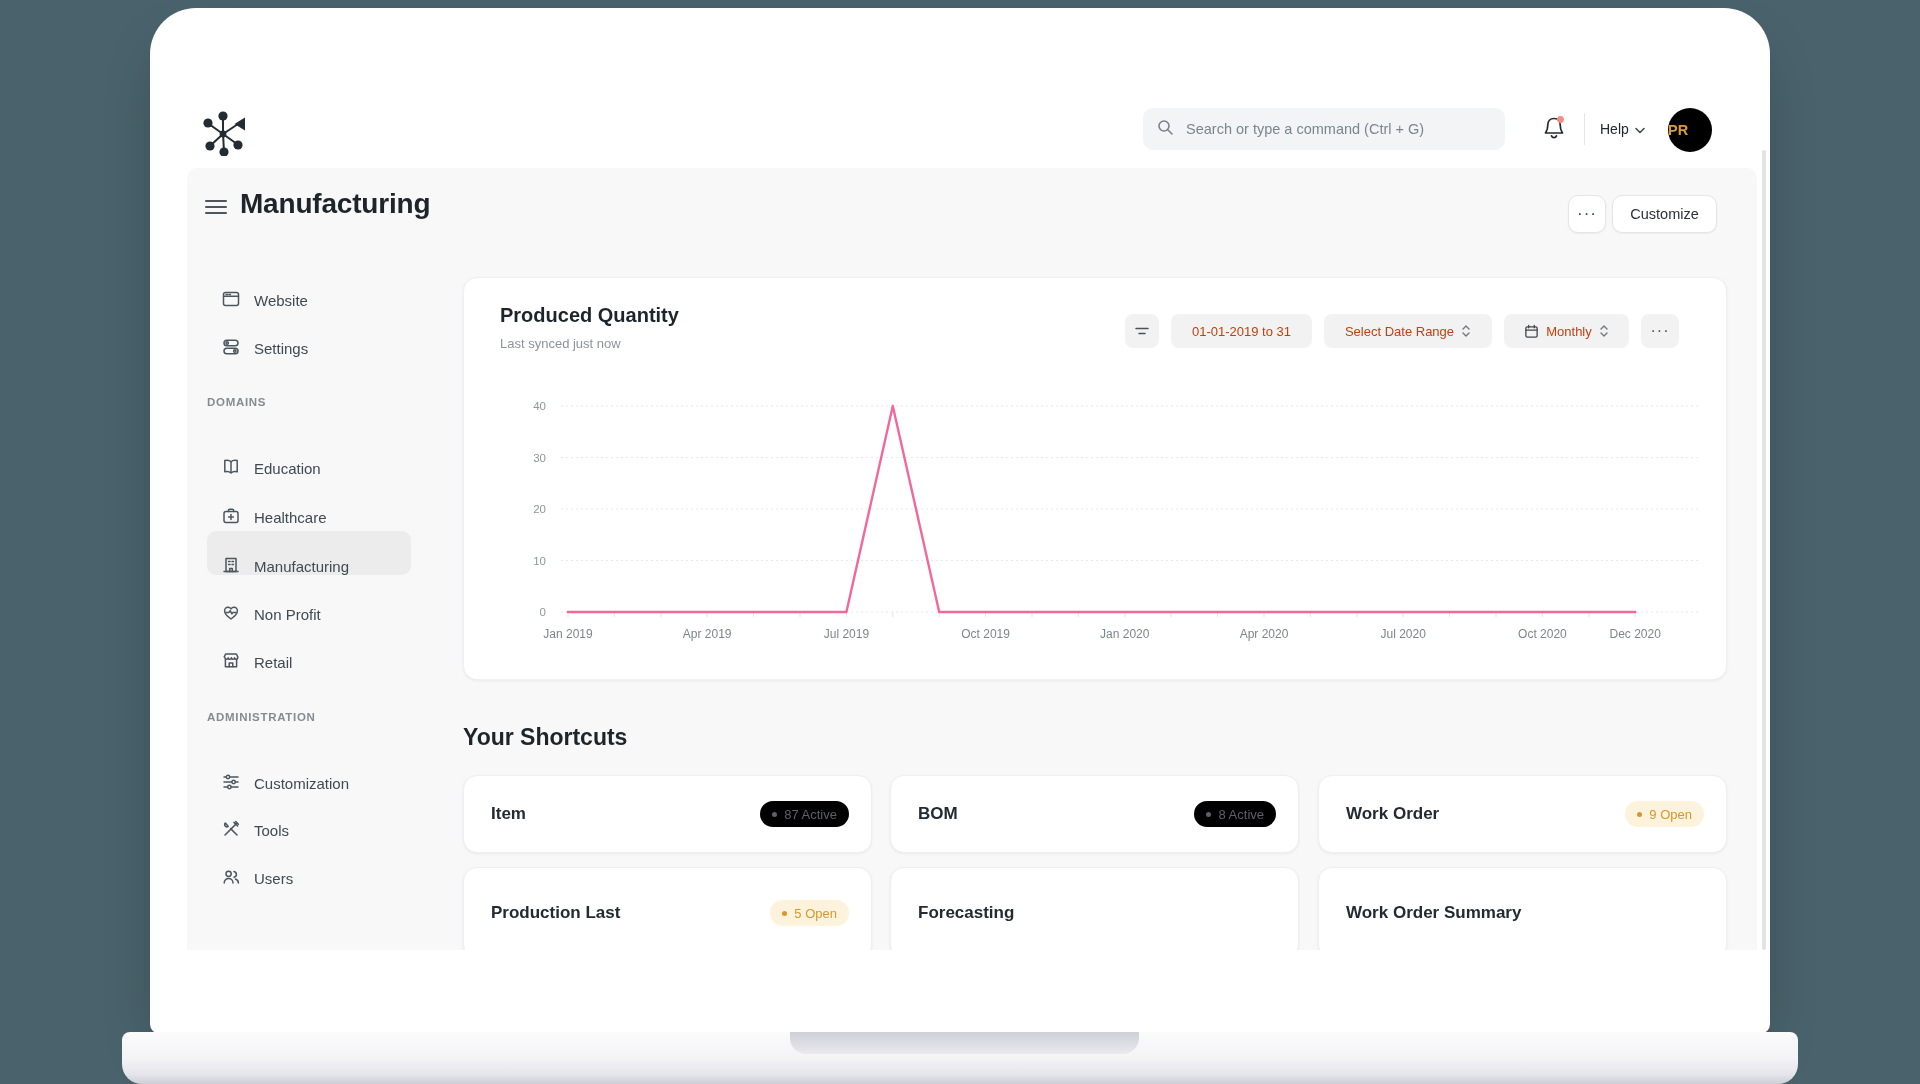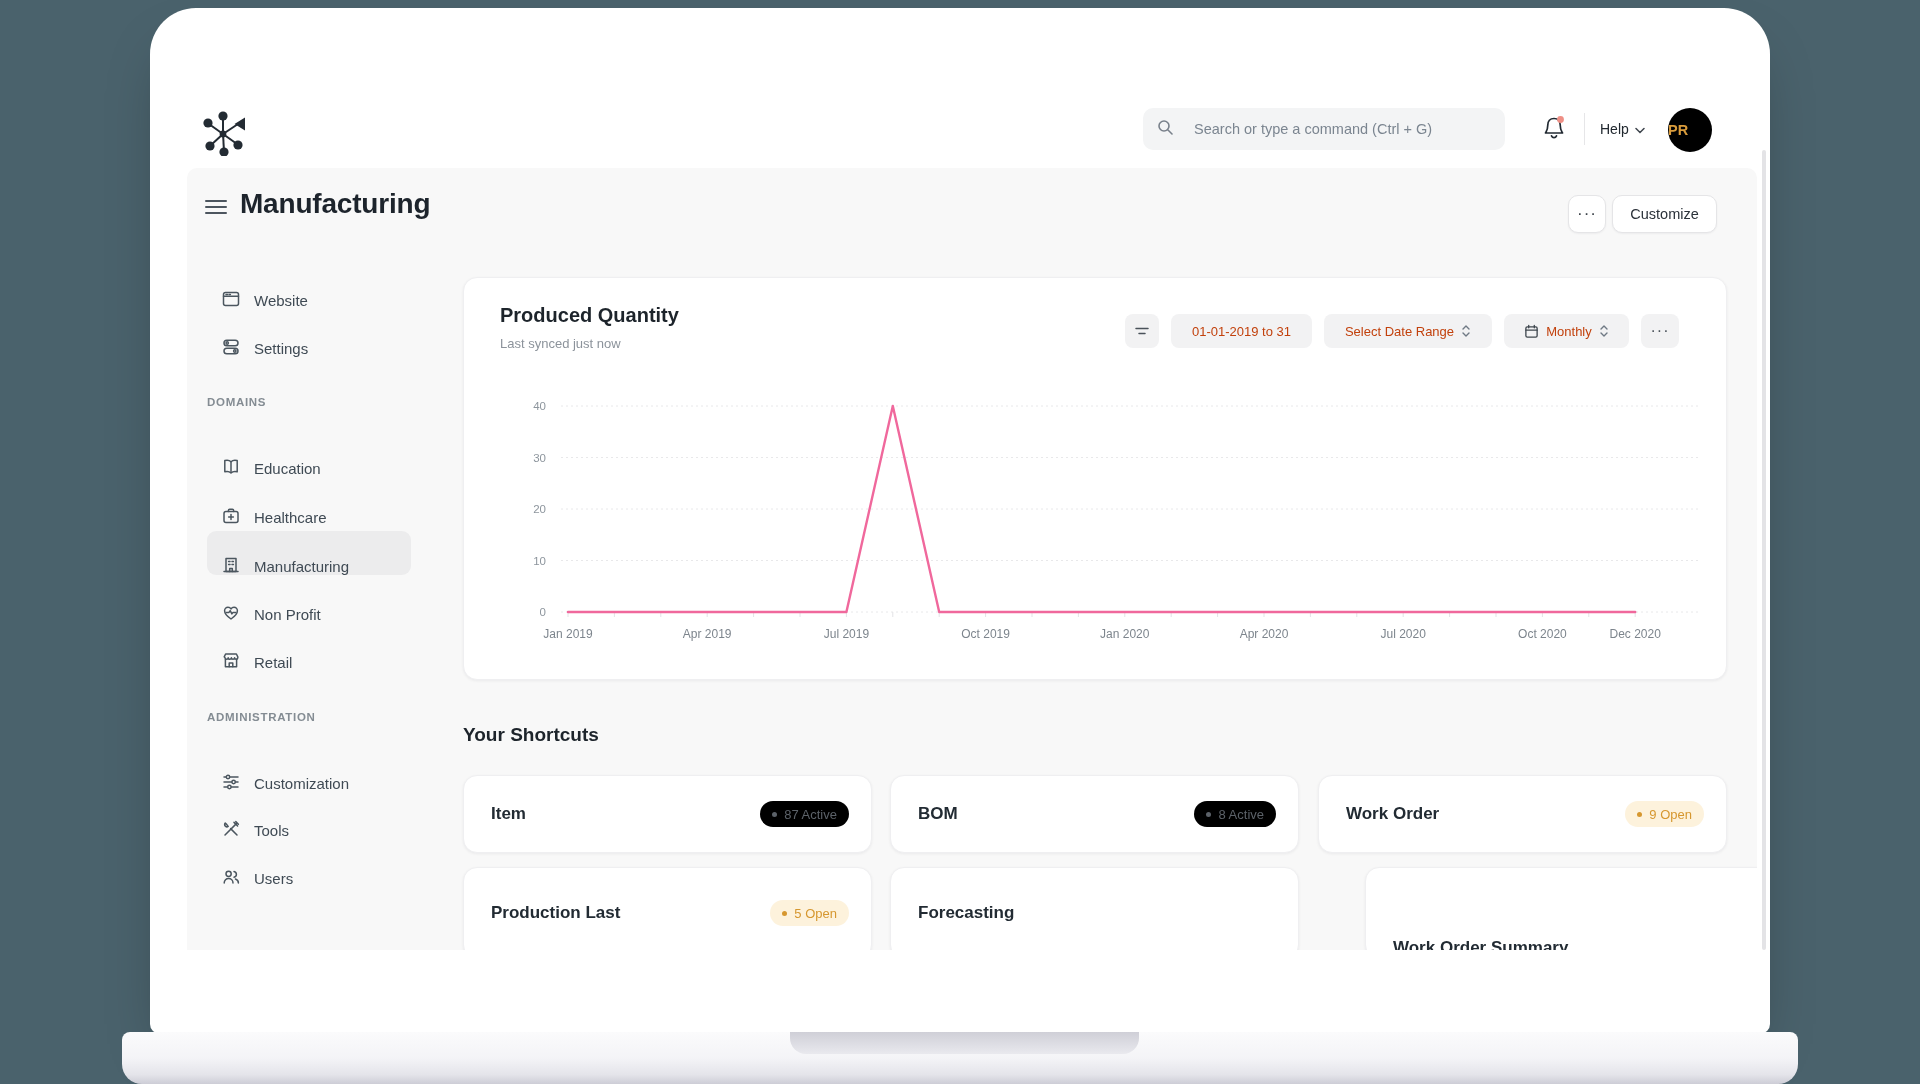--- a/index.html
+++ b/index.html
@@ -11,21 +11,21 @@
             border-radius:46px 46px 10px 10px; overflow:hidden; box-shadow:0 30px 60px -20px rgba(0,0,0,.35); }
   .base { position:absolute; left:122px; top:1032px; width:1676px; height:52px;
           background:linear-gradient(180deg,#fbfbfc 0%,#f4f4f7 50%,#e4e4ea 82%,#cdcdd6 100%);
           border-radius:8px 8px 20px 20px; }
   .notch { position:absolute; left:668px; top:0; width:349px; height:22px;
            background:linear-gradient(180deg,#cfcfd7,#e9e9ee); border-radius:0 0 16px 16px; }
 
   
   .logo { position:absolute; left:50px; top:100px; width:48px; height:48px; }
   .search { position:absolute; left:993px; top:100px; width:362px; height:42px; background:#f3f4f5;
-            border-radius:10px; display:flex; align-items:center; padding:0 13px; gap:20px; }
+            border-radius:10px; display:flex; align-items:center; padding:0 13px; gap:12px; }
   .search input { border:none; outline:none; background:transparent; font-size:14.5px; color:#4a525b;
                   width:100%; font-family:"Liberation Sans", sans-serif; }
   .search input::placeholder { color:#7b8590; }
   .bell { position:absolute; left:1388px; top:104px; width:32px; height:34px; background:none; border:none; cursor:pointer; }
   .topbar-divider { position:absolute; left:1434px; top:105px; width:1px; height:32px; background:#e6e6e8; }
   .help { position:absolute; left:1450px; top:108px; height:26px; display:flex; align-items:center; gap:6px;
           background:none; border:none; font-size:14px; color:#21282f; cursor:pointer; font-family:"Liberation Sans", sans-serif; }
   .avatar { position:absolute; left:1518px; top:100px; width:44px; height:44px; border-radius:50%;
             background:#000000; color:#d99c3c; font-size:14.5px; font-weight:bold; display:flex;
             align-items:center; justify-content:flex-start; cursor:pointer; border:none; }
@@ -59,21 +59,21 @@
   .chart-controls { position:absolute; top:36px; right:47px; display:flex; gap:12px; align-items:center; }
   .pill { height:34px; background:#f2f2f3; border:none; border-radius:8px; display:flex; align-items:center;
           justify-content:center; gap:7px; font-size:13px; color:#c2410c; cursor:pointer; padding:0 12px;
           font-family:"Liberation Sans", sans-serif; }
   .pill.icon-only { width:34px; padding:0; }
   .pill.dots { width:38px; padding:0; font-size:16px; letter-spacing:1px; color:#4a525a; }
   .chart-svg { position:absolute; left:0; top:112px; }
   svg text { font-family:"Liberation Sans", sans-serif; }
 
   
-  .shortcuts-heading { position:absolute; left:276px; top:556px; font-size:19px; font-weight:600; color:#1d242b; }
+  .shortcuts-heading { position:absolute; left:276px; top:556px; font-size:23px; font-weight:600; color:#1d242b; }
   .scard { position:absolute; width:409px; height:78px; background:#fff; border:1px solid #efeff1;
            border-radius:14px; box-shadow:0 1px 3px rgba(16,24,40,.06); display:flex; align-items:center;
            justify-content:space-between; padding:0 22px 0 27px; cursor:pointer; }
   .scard.tall { height:92px; align-items:center; }
   .scard-label { font-size:17px; font-weight:600; color:#222b33; }
   .badge { height:26px; border-radius:13px; padding:0 12px; display:flex; align-items:center; gap:7px; font-size:13px; }
   .badge .dot { width:5px; height:5px; border-radius:50%; display:inline-block; }
   .badge.gray { background:#000000; color:#5c6269; }
   .badge.gray .dot { background:#5c6269; }
   .badge.amber { background:#fdf2dc; color:#d6972f; }
@@ -364,21 +364,21 @@
       <div class="scard tall" style="left:276px;top:699px;">
         <span class="scard-label">Production Last</span>
         <span class="badge amber">
             <i class="dot"></i>
             <span>5 Open</span>
           </span>
       </div>
       <div class="scard tall" style="left:703px;top:699px;">
         <span class="scard-label">Forecasting</span>
       </div>
-      <div class="scard tall" style="left:1178px;top:699px;align-items:flex-end;">
+      <div class="scard tall" style="left:1131px;top:699px;">
         <span class="scard-label">Work Order Summary</span>
       </div>
 
     </div>
   </div>
 
   <div class="base">
     <div class="notch"></div>
   </div>
 </div>

